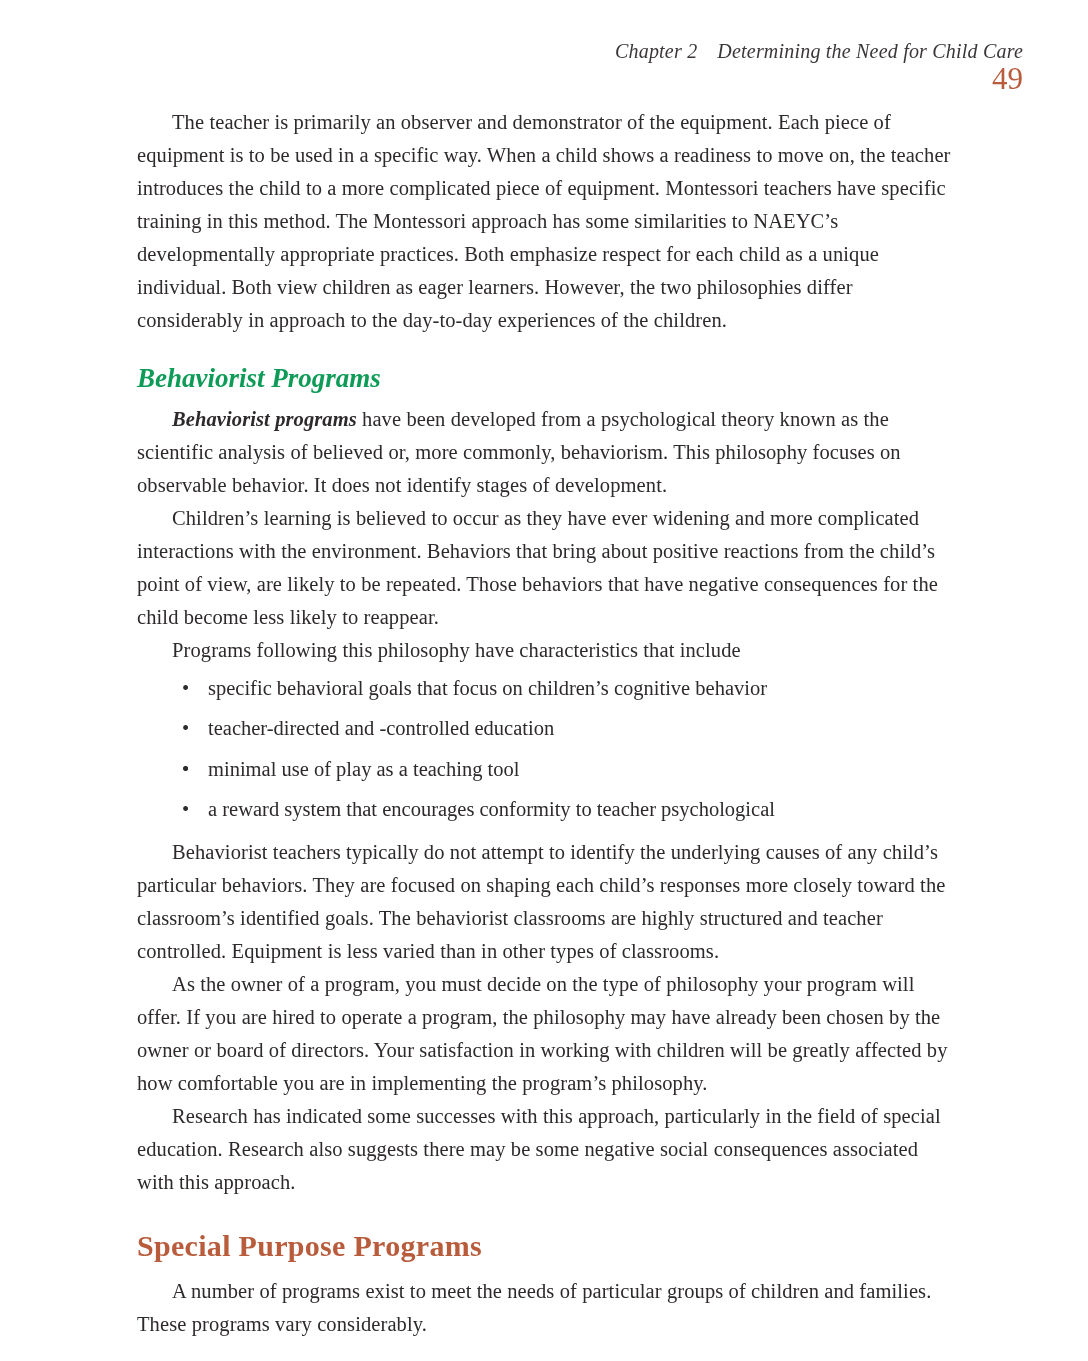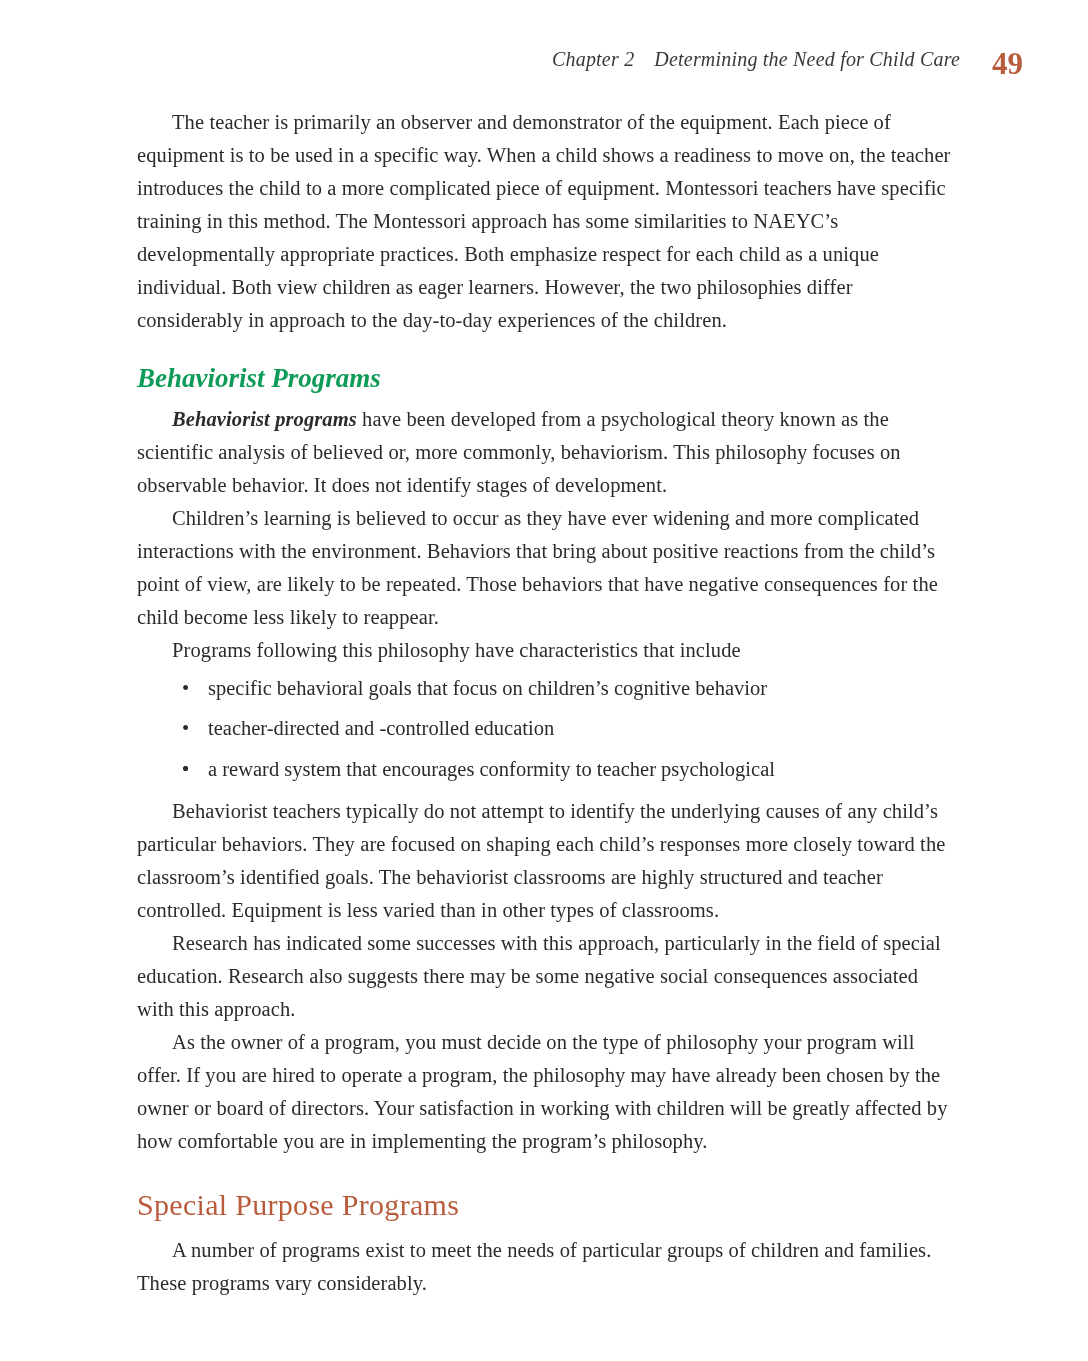--- a/index.html
+++ b/index.html
@@ -11,39 +11,40 @@
     position: relative;
     width: 1088px;
     height: 1361px;
     background: #ffffff;
     font-family: "Liberation Serif", "DejaVu Serif", serif;
     color: #2e2a2b;
     overflow: hidden;
   }
   .page-header {
     position: absolute;
-    top: 48px;
+    top: 40px;
     left: 0;
     width: 1023px;
     display: flex;
     justify-content: flex-end;
-    align-items: flex-start;
+    align-items: flex-end;
     white-space: nowrap;
+    flex-direction: column;
   }
   .running-head {
     font-style: italic;
     font-size: 20px;
     color: #3b3737;
     letter-spacing: 0.2px;
   }
   .running-head .chapter-label {
     margin-right: 20px;
   }
   .page-number {
-    font-weight: bold;
+    font-weight: normal;
     font-size: 31px;
     color: #b85c3c;
     margin-left: 32px;
     line-height: 1;
   }
   .content {
     position: absolute;
     top: 106px;
     left: 137px;
     width: 816px;
@@ -67,21 +68,21 @@
     font-size: 27px;
     line-height: 1.1;
     font-weight: bold;
     font-style: italic;
     color: #0e9b57;
   }
   .section-heading-brick {
     margin: 30px 0 13px 0;
     font-size: 30px;
     line-height: 1.1;
-    font-weight: normal;
+    font-weight: bold;
     color: #b85c3c;
     letter-spacing: 0.3px;
   }
   ul.bullet-list {
     list-style: none;
     margin: 10px 0 14px 0;
     padding: 0;
   }
   ul.bullet-list li {
     position: relative;
@@ -120,28 +121,28 @@
     <p class="body-text indent"><span class="lead-term">Behaviorist programs</span><span> have been developed from a psychological theory known as the scientific analysis of believed or, more commonly, behaviorism. This philosophy focuses on observable behavior. It does not identify stages of development.</span></p>
 
     <p class="body-text indent">Children’s learning is believed to occur as they have ever widening and more complicated interactions with the environment. Behaviors that bring about positive reactions from the child’s point of view, are likely to be repeated. Those behaviors that have negative consequences for the child become less likely to reappear.</p>
 
     <p class="body-text indent">Programs following this philosophy have characteristics that include</p>
 
     <ul class="bullet-list">
       <li><span class="bullet-dot">•</span><span>specific behavioral goals that focus on children’s cognitive behavior</span></li>
       <li><span class="bullet-dot">•</span><span>teacher-directed and -controlled education</span></li>
       <li><span class="bullet-dot">•</span></li>
-      <li><span class="bullet-dot">•</span></li>
+      <li><span class="bullet-dot">•</span><span>minimal use of play as a teaching tool</span></li>
       <li><span class="bullet-dot">•</span><span>a reward system that encourages conformity to teacher psychological</span></li>
     </ul>
 
     <p class="body-text indent">Behaviorist teachers typically do not attempt to identify the underlying causes of any child’s particular behaviors. They are focused on shaping each child’s responses more closely toward the classroom’s identified goals. The behaviorist classrooms are highly structured and teacher controlled. Equipment is less varied than in other types of classrooms.</p>
 
+    <p class="body-text indent">As the owner of a program, you must decide on the type of philosophy your program will offer. If you are hired to operate a program, the philosophy may have already been chosen by the owner or board of directors. Your satisfaction in working with children will be greatly affected by how comfortable you are in implementing the program’s philosophy.</p>
+
     <p class="body-text indent">Research has indicated some successes with this approach, particularly in the field of special education. Research also suggests there may be some negative social consequences associated with this approach.</p>
-
-    <p class="body-text indent">As the owner of a program, you must decide on the type of philosophy your program will offer. If you are hired to operate a program, the philosophy may have already been chosen by the owner or board of directors. Your satisfaction in working with children will be greatly affected by how comfortable you are in implementing the program’s philosophy.</p>
 
     <h2 class="section-heading-brick">Special Purpose Programs</h2>
 
     <p class="body-text indent">A number of programs exist to meet the needs of particular groups of children and families. These programs vary considerably.</p>
 
   </div>
 </div>
 
 </body></html>

